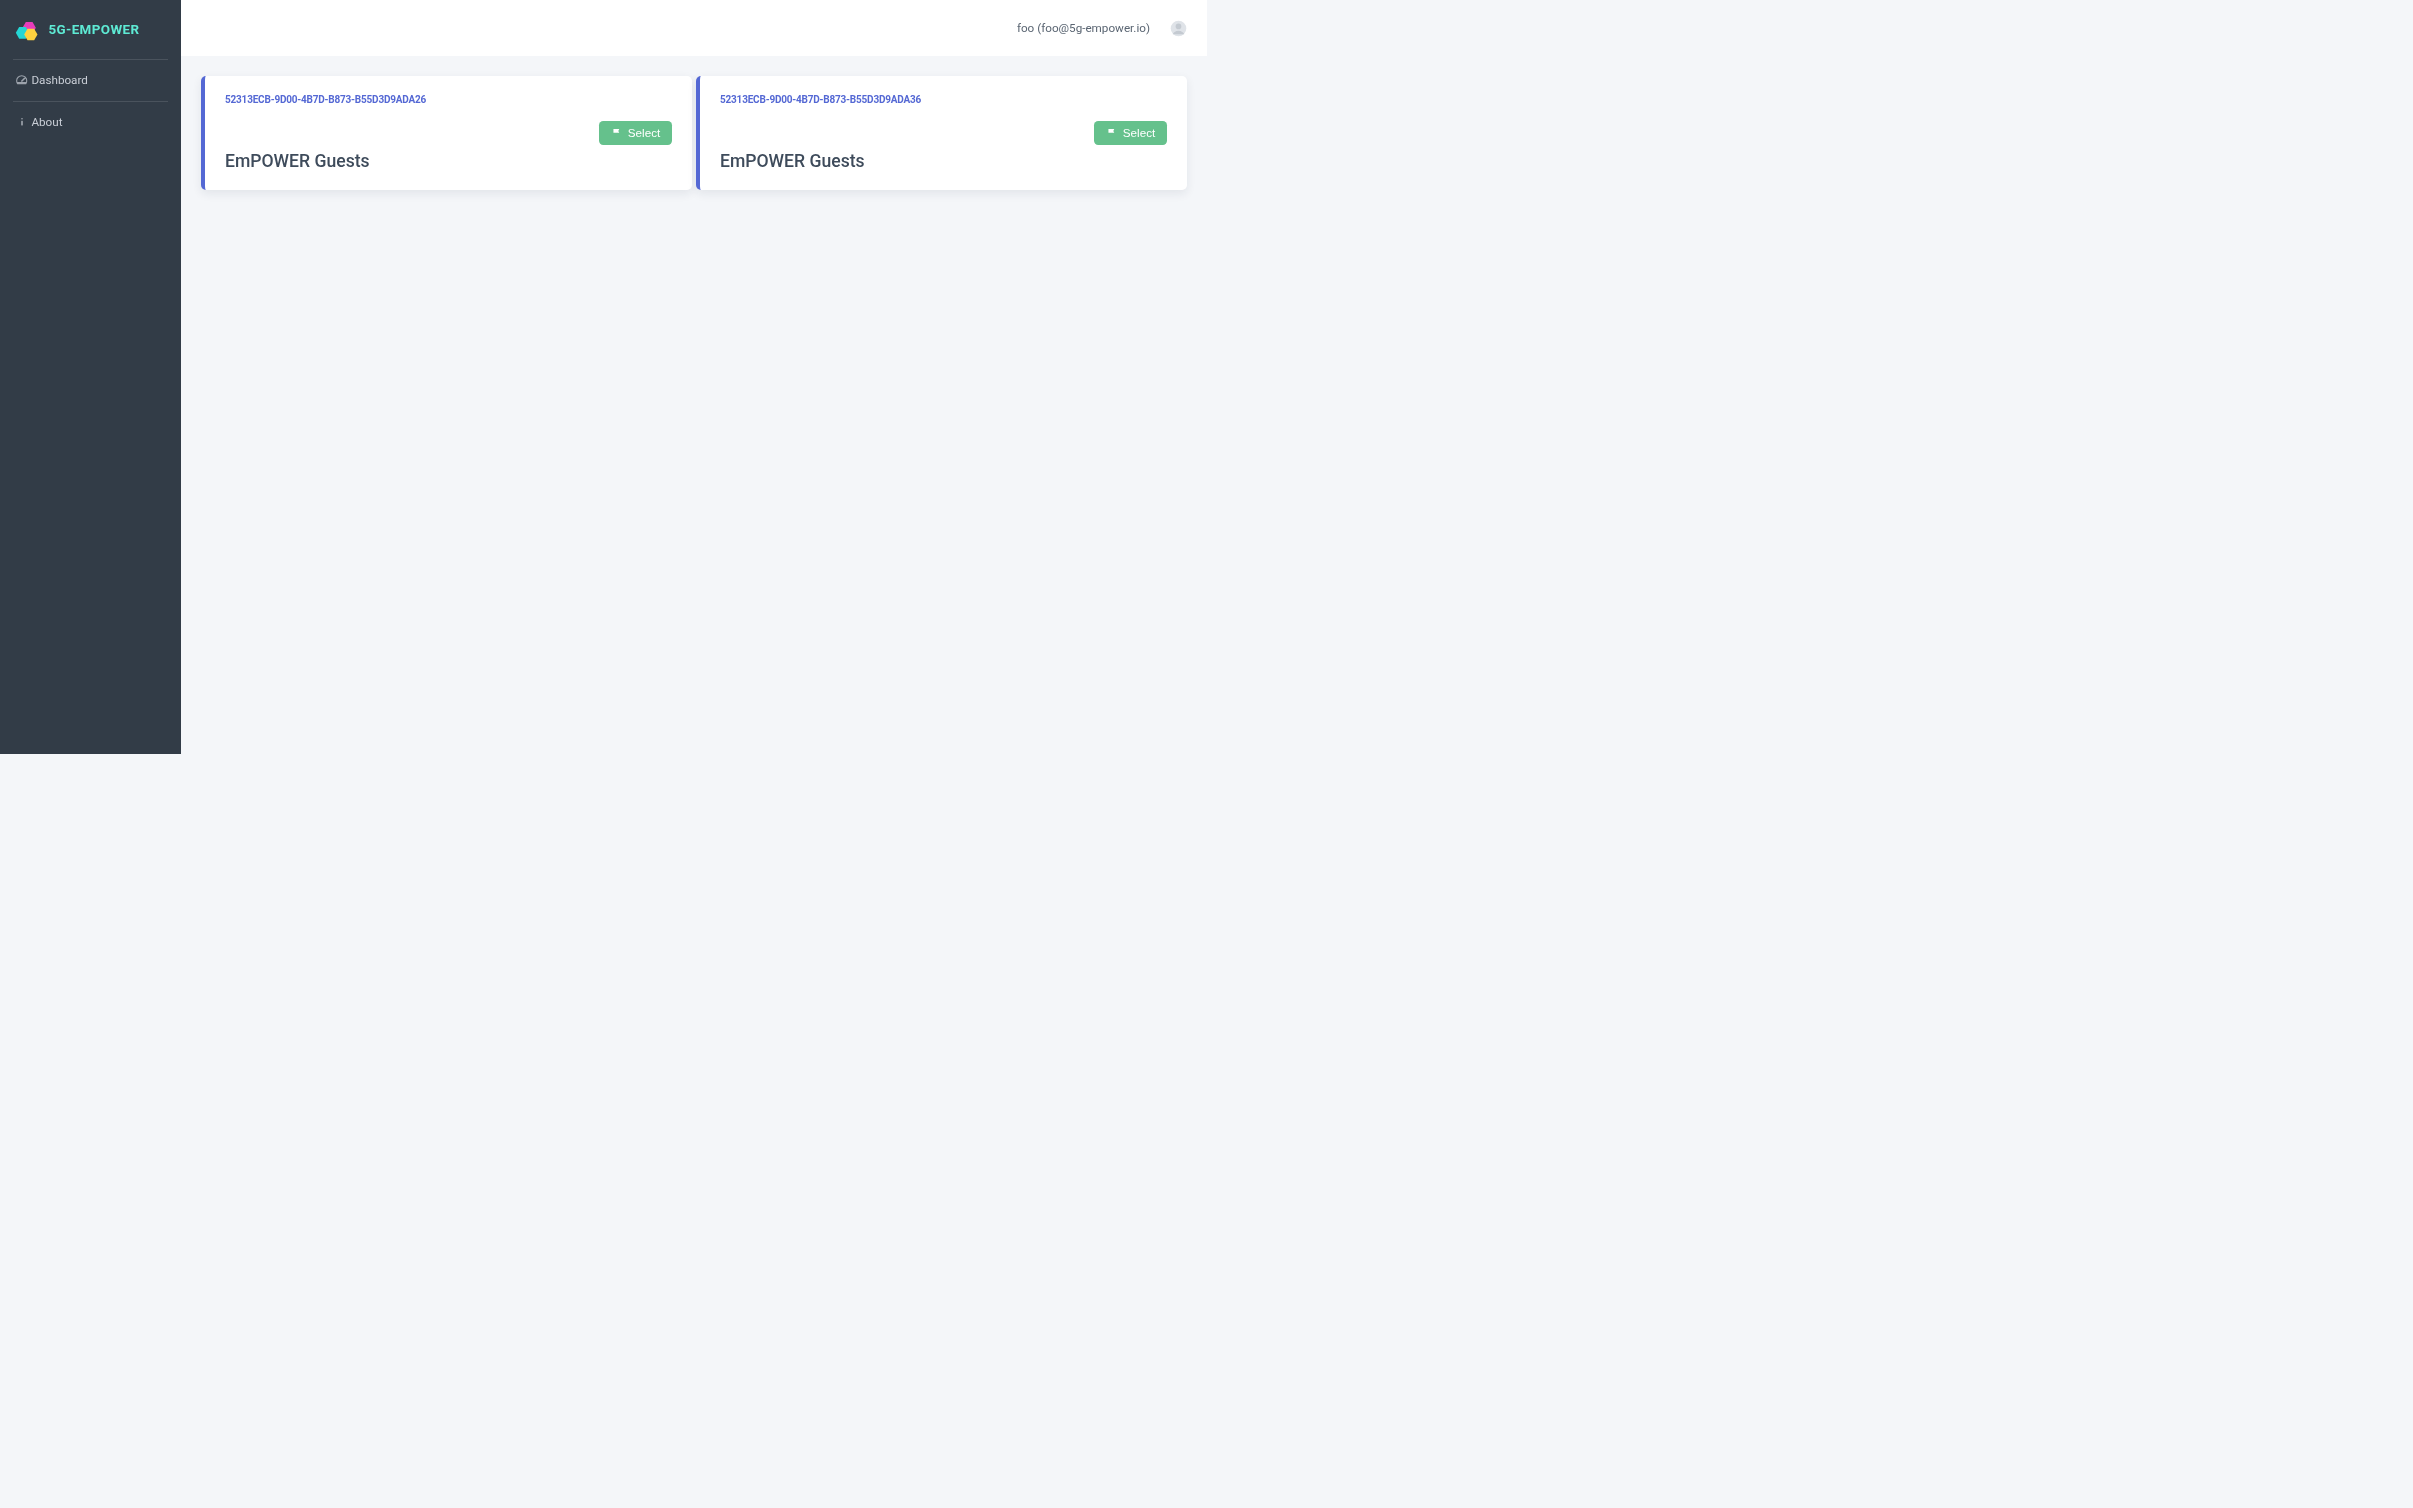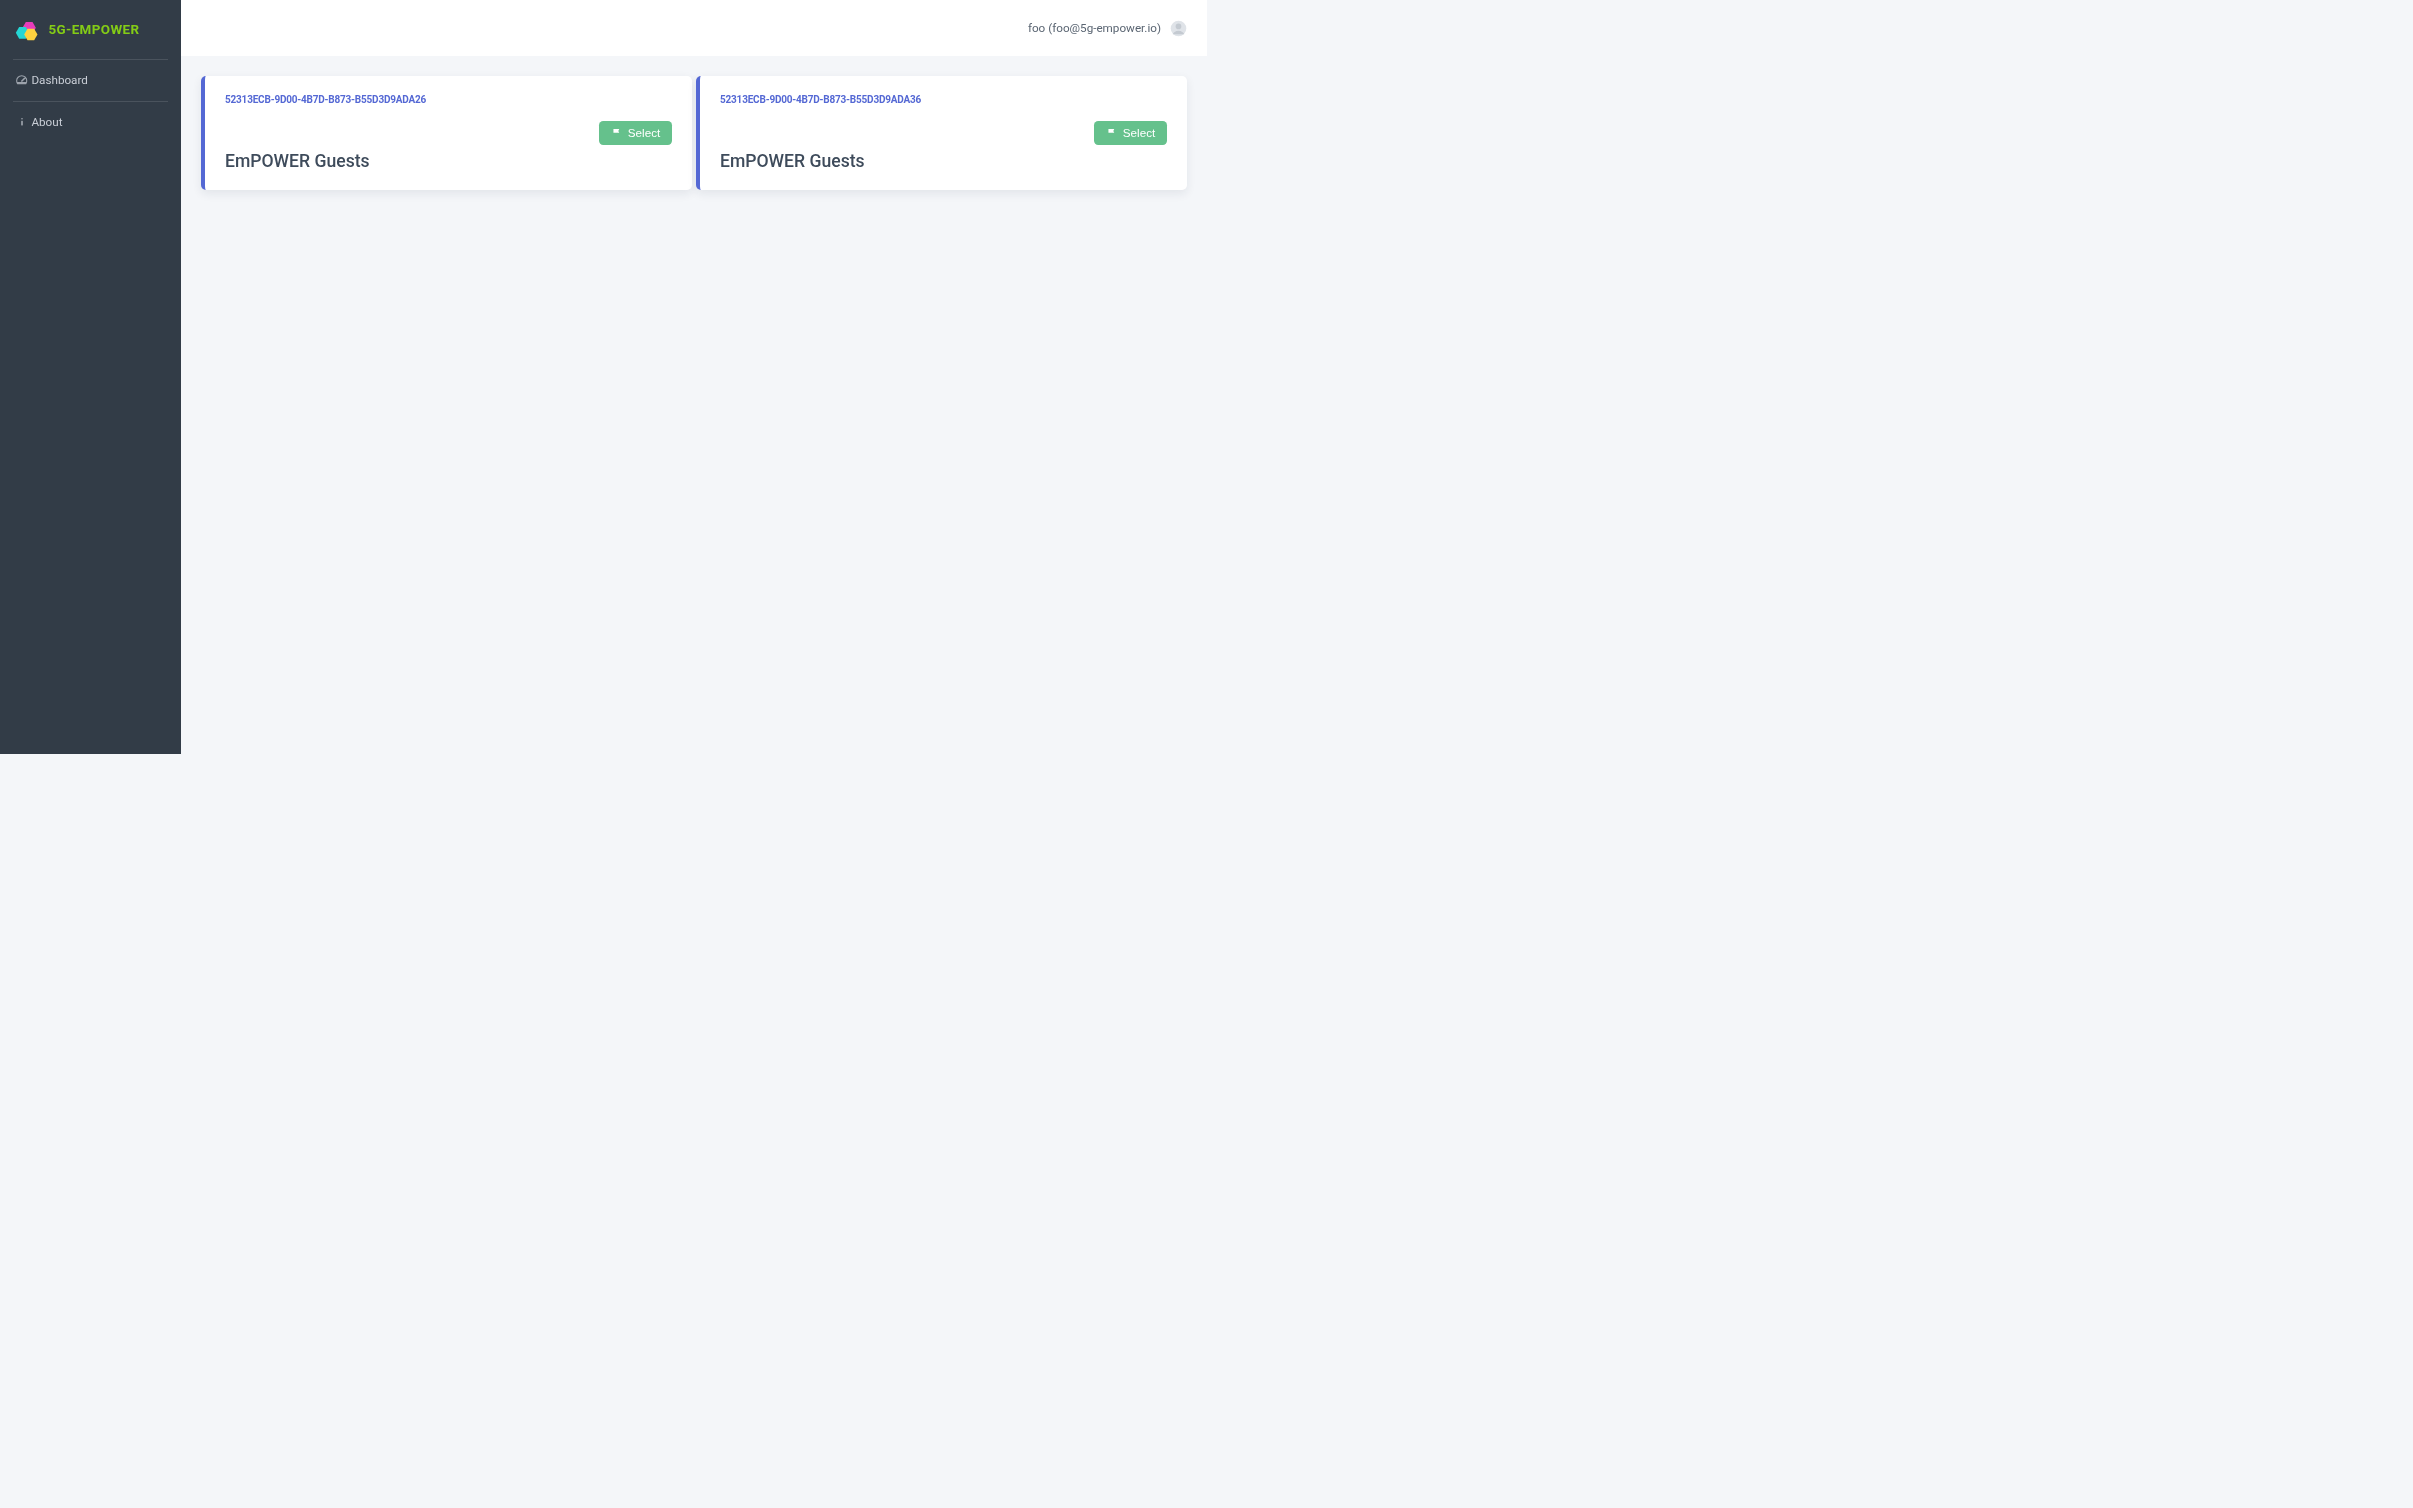--- a/index.html
+++ b/index.html
@@ -29,21 +29,21 @@
     .brand-icon {
       width: 25px;
       height: 25px;
       position: relative;
       flex-shrink: 0;
     }
     .brand-text {
       font-size: 13.4px;
       font-weight: 700;
       letter-spacing: 0.4px;
-      color: #84cc16;
+      color: #5eead4;
     }
     .nav-divider {
       height: 0.8px;
       background: rgba(255,255,255,0.12);
       margin: 0 13.4px;
     }
     .nav-item {
       display: flex;
       align-items: center;
       padding: 13.4px 15px;
@@ -70,21 +70,21 @@
       height: 56px;
       background: #fff;
       display: flex;
       align-items: center;
       justify-content: flex-end;
       padding: 0 20px;
     }
     .user-box {
       display: flex;
       align-items: center;
-      gap: 9px;
+      gap: 20px;
       color: #5a6572;
       font-size: 11.7px;
     }
     .avatar-icon {
       width: 17px;
       height: 17px;
     }
     .content {
       flex: 1;
       padding: 20px;

